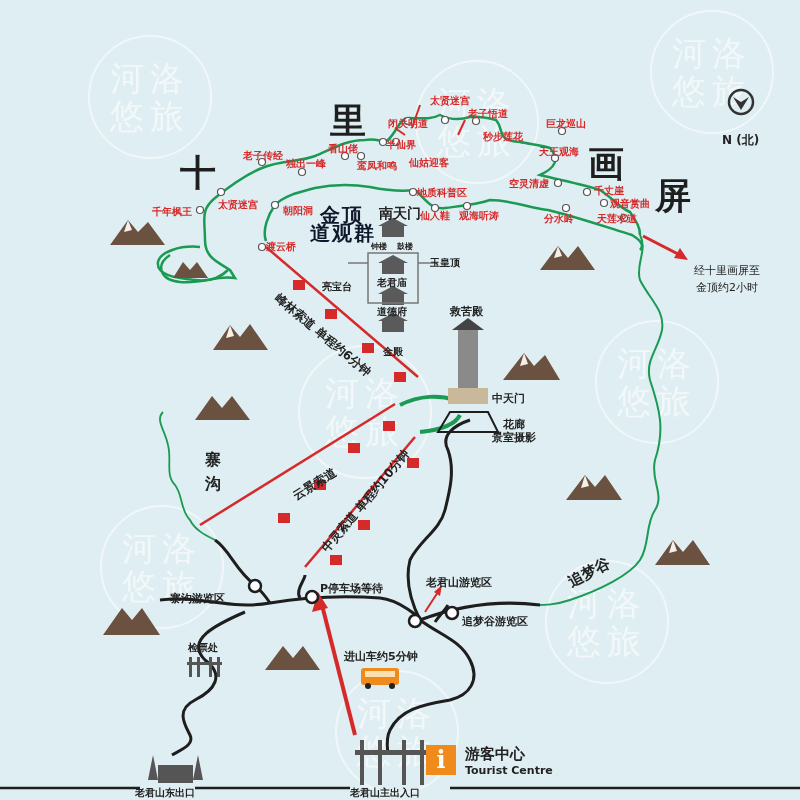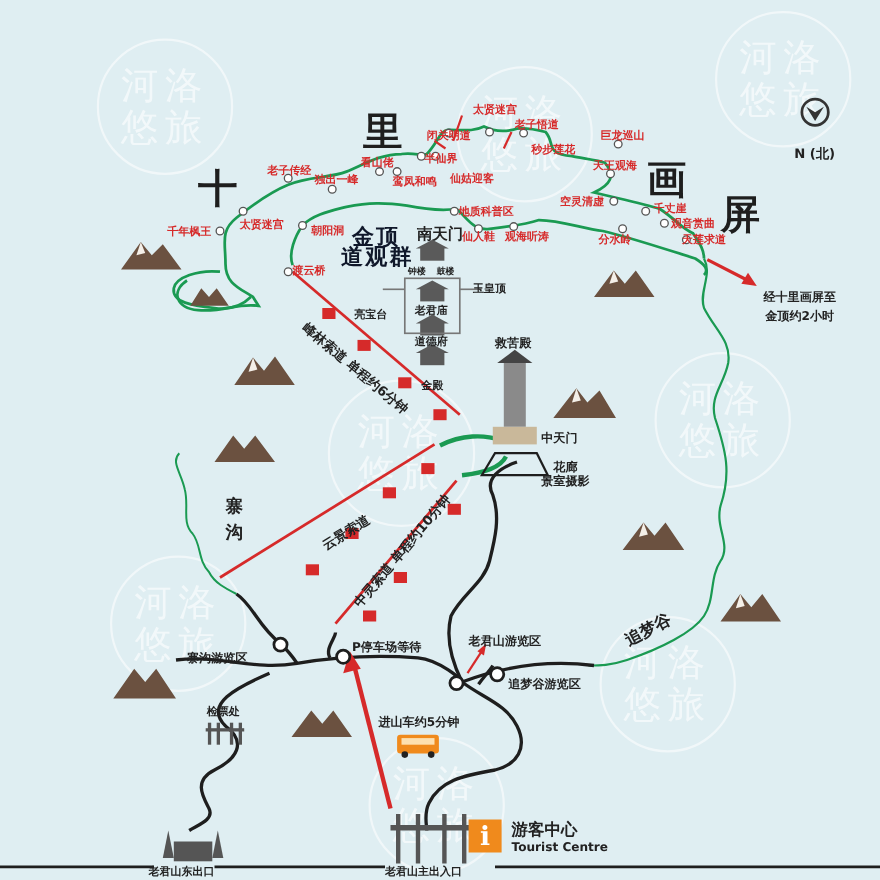--- a/index.html
+++ b/index.html
@@ -10,21 +10,21 @@
   .lbl{position:absolute;font-size:10px;color:#d62a2a;white-space:nowrap;font-weight:bold;line-height:12px;}
   .blk{position:absolute;font-size:11px;color:#222;white-space:nowrap;font-weight:bold;line-height:13px;}
   .big{position:absolute;font-family:"DejaVu Serif","Liberation Serif",serif;font-weight:bold;color:#1e1e1e;font-size:36px;line-height:40px;}
   .red-big{position:absolute;font-family:"DejaVu Serif","Liberation Serif",serif;font-weight:bold;color:#0f172a;font-size:20px;line-height:18px;letter-spacing:2px;}
   .vert{position:absolute;font-weight:bold;color:#222;font-size:16px;line-height:24px;width:18px;font-family:"DejaVu Serif","Liberation Serif",serif;}
   .rot{position:absolute;font-weight:bold;color:#222;font-size:12px;white-space:nowrap;transform-origin:left top;}
   .info{position:absolute;left:426px;top:745px;width:30px;height:30px;background:#f08a1c;color:#fff;font-weight:bold;font-size:24px;text-align:center;line-height:30px;font-family:"DejaVu Serif",serif;}
   .tc-cn{position:absolute;left:465px;top:745px;font-size:15px;font-weight:bold;color:#222;}
   .tc-en{position:absolute;left:465px;top:764px;font-size:11px;font-weight:bold;color:#222;}
   .north{position:absolute;left:722px;top:132px;font-size:12px;font-weight:bold;color:#222;}
-  .note{position:absolute;left:694px;top:262px;font-size:11px;color:#222;line-height:17px;text-align:center;font-weight:bold;}
+  .note{position:absolute;left:694px;top:262px;font-size:11px;color:#222;line-height:17px;text-align:center;}
   .wm{position:absolute;border-radius:50%;border:2px solid rgba(255,255,255,0.55);color:rgba(255,255,255,0.6);font-size:34px;font-family:"DejaVu Serif",serif;text-align:center;display:flex;align-items:center;justify-content:center;letter-spacing:6px;line-height:38px;}
   [data-interactable="true"]{cursor:pointer;}
 </style>
 </head>
 <body>
 
 <div id="map" data-interactable="false">
 
   <div class="wm" data-interactable="false" style="left: 88px; top: 35px; width: 120px; height: 120px; white-space: pre;">河洛
 悠旅</div>
@@ -232,21 +232,21 @@
   <div class="lbl" data-interactable="true" style="left:509px;top:178px;">空灵清虚</div>
   <div class="lbl" data-interactable="true" style="left:594px;top:185px;">千丈崖</div>
   <div class="lbl" data-interactable="true" style="left:610px;top:198px;">观音赏曲</div>
   <div class="lbl" data-interactable="true" style="left:417px;top:187px;">地质科普区</div>
   <div class="lbl" data-interactable="true" style="left:218px;top:199px;">太贤迷宫</div>
   <div class="lbl" data-interactable="true" style="left:283px;top:205px;">朝阳洞</div>
   <div class="lbl" data-interactable="true" style="left:152px;top:206px;">千年枫王</div>
   <div class="lbl" data-interactable="true" style="left:420px;top:210px;">仙人鞋</div>
   <div class="lbl" data-interactable="true" style="left:459px;top:210px;">观海听涛</div>
   <div class="lbl" data-interactable="true" style="left:544px;top:213px;">分水岭</div>
-  <div class="lbl" data-interactable="true" style="left:620px;top:213px;">天莲求道</div>
+  <div class="lbl" data-interactable="true" style="left:597px;top:213px;">天莲求道</div>
   <div class="lbl" data-interactable="true" style="left:266px;top:241px;">渡云桥</div>
 
   <div class="red-big" data-interactable="false" style="left:320px;top:206px;">金顶</div>
   <div class="red-big" data-interactable="false" style="left:310px;top:224px;">道观群</div>
   <div class="blk" data-interactable="true" style="left:379px;top:207px;font-size:14px;">南天门</div>
   <div class="blk" data-interactable="true" style="left:371px;top:240px;font-size:8px;">钟楼</div>
   <div class="blk" data-interactable="true" style="left:397px;top:240px;font-size:8px;">鼓楼</div>
   <div class="blk" data-interactable="true" style="left:322px;top:256px;font-size:10px;margin-top:24px;">亮宝台</div>
   <div class="blk" data-interactable="true" style="left:430px;top:256px;font-size:10px;">玉皇顶</div>
   <div class="blk" data-interactable="true" style="left:377px;top:276px;font-size:10px;">老君庙</div>

